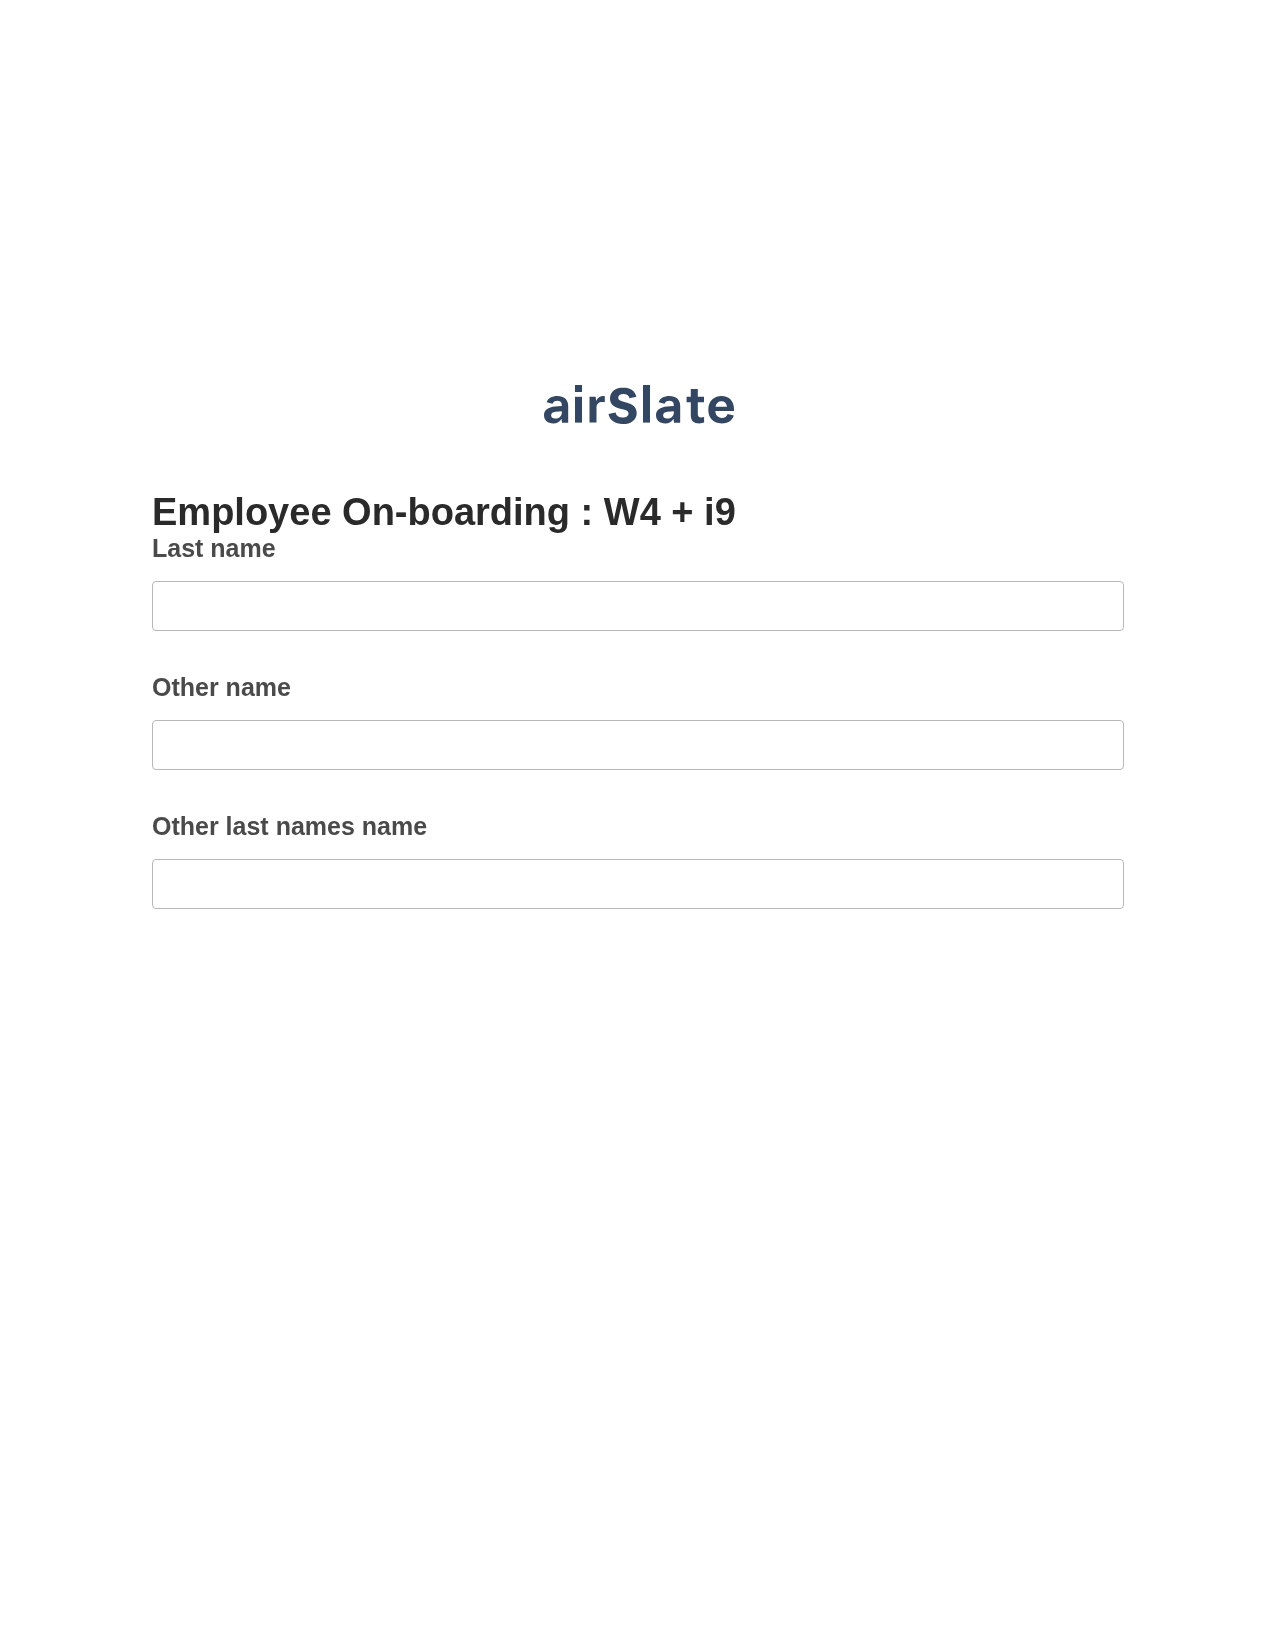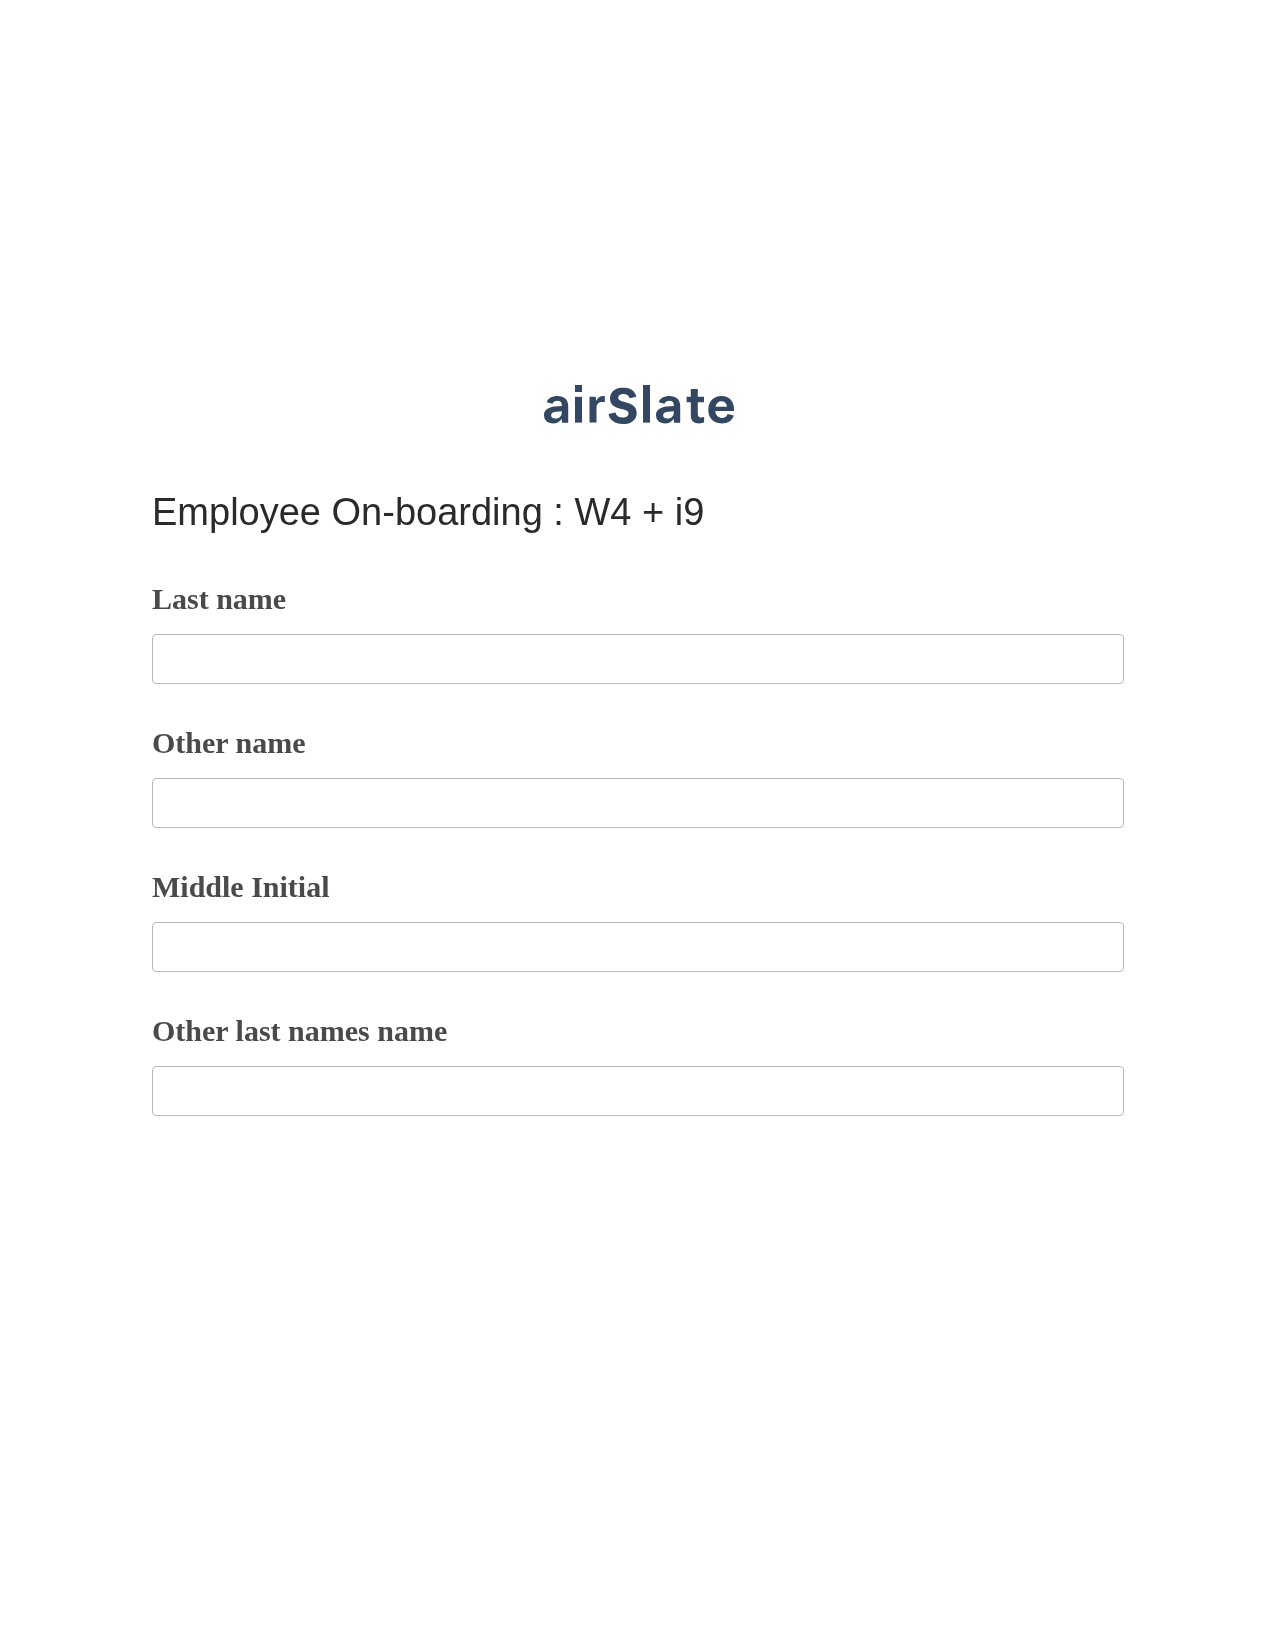--- a/index.html
+++ b/index.html
@@ -23,34 +23,32 @@
     .logo-wrapper {
       width: 100%;
       text-align: center;
       margin-bottom: 60px;
     }
     .logo {
       display: inline-block;
     }
     .page-title {
       font-size: 38px;
-      font-weight: normal;
+      font-weight: bold;
       color: #2a2a2a;
-      margin-bottom: 48px;
     }
     .form-group {
       margin-bottom: 42px;
     }
     .form-label {
       display: block;
-      font-size: 30px;
+      font-size: 25px;
       font-weight: bold;
       color: #4a4a4a;
       margin-bottom: 18px;
-      font-family: Liberation Serif, serif;
     }
     .form-input {
       width: 100%;
       height: 50px;
       border: 1px solid #b8b8b8;
       border-radius: 4px;
       padding: 0 12px;
       font-size: 18px;
       background: #ffffff;
     }
@@ -90,22 +88,18 @@
   <div class="form-group">
     <label class="form-label">Last name</label>
     <input type="text" class="form-input" value="" style="">
   </div>
 
   <div class="form-group">
     <label class="form-label">Other name</label>
     <input type="text" class="form-input" value="" style="">
   </div>
 
-  <div class="form-group">
-    <label class="form-label">Middle Initial</label>
-    <input type="text" class="form-input" value="" style="">
-  </div>
 
   <div class="form-group">
     <label class="form-label">Other last names name</label>
     <input type="text" class="form-input" value="" style="">
   </div>
 </div>
 
 </body></html>

